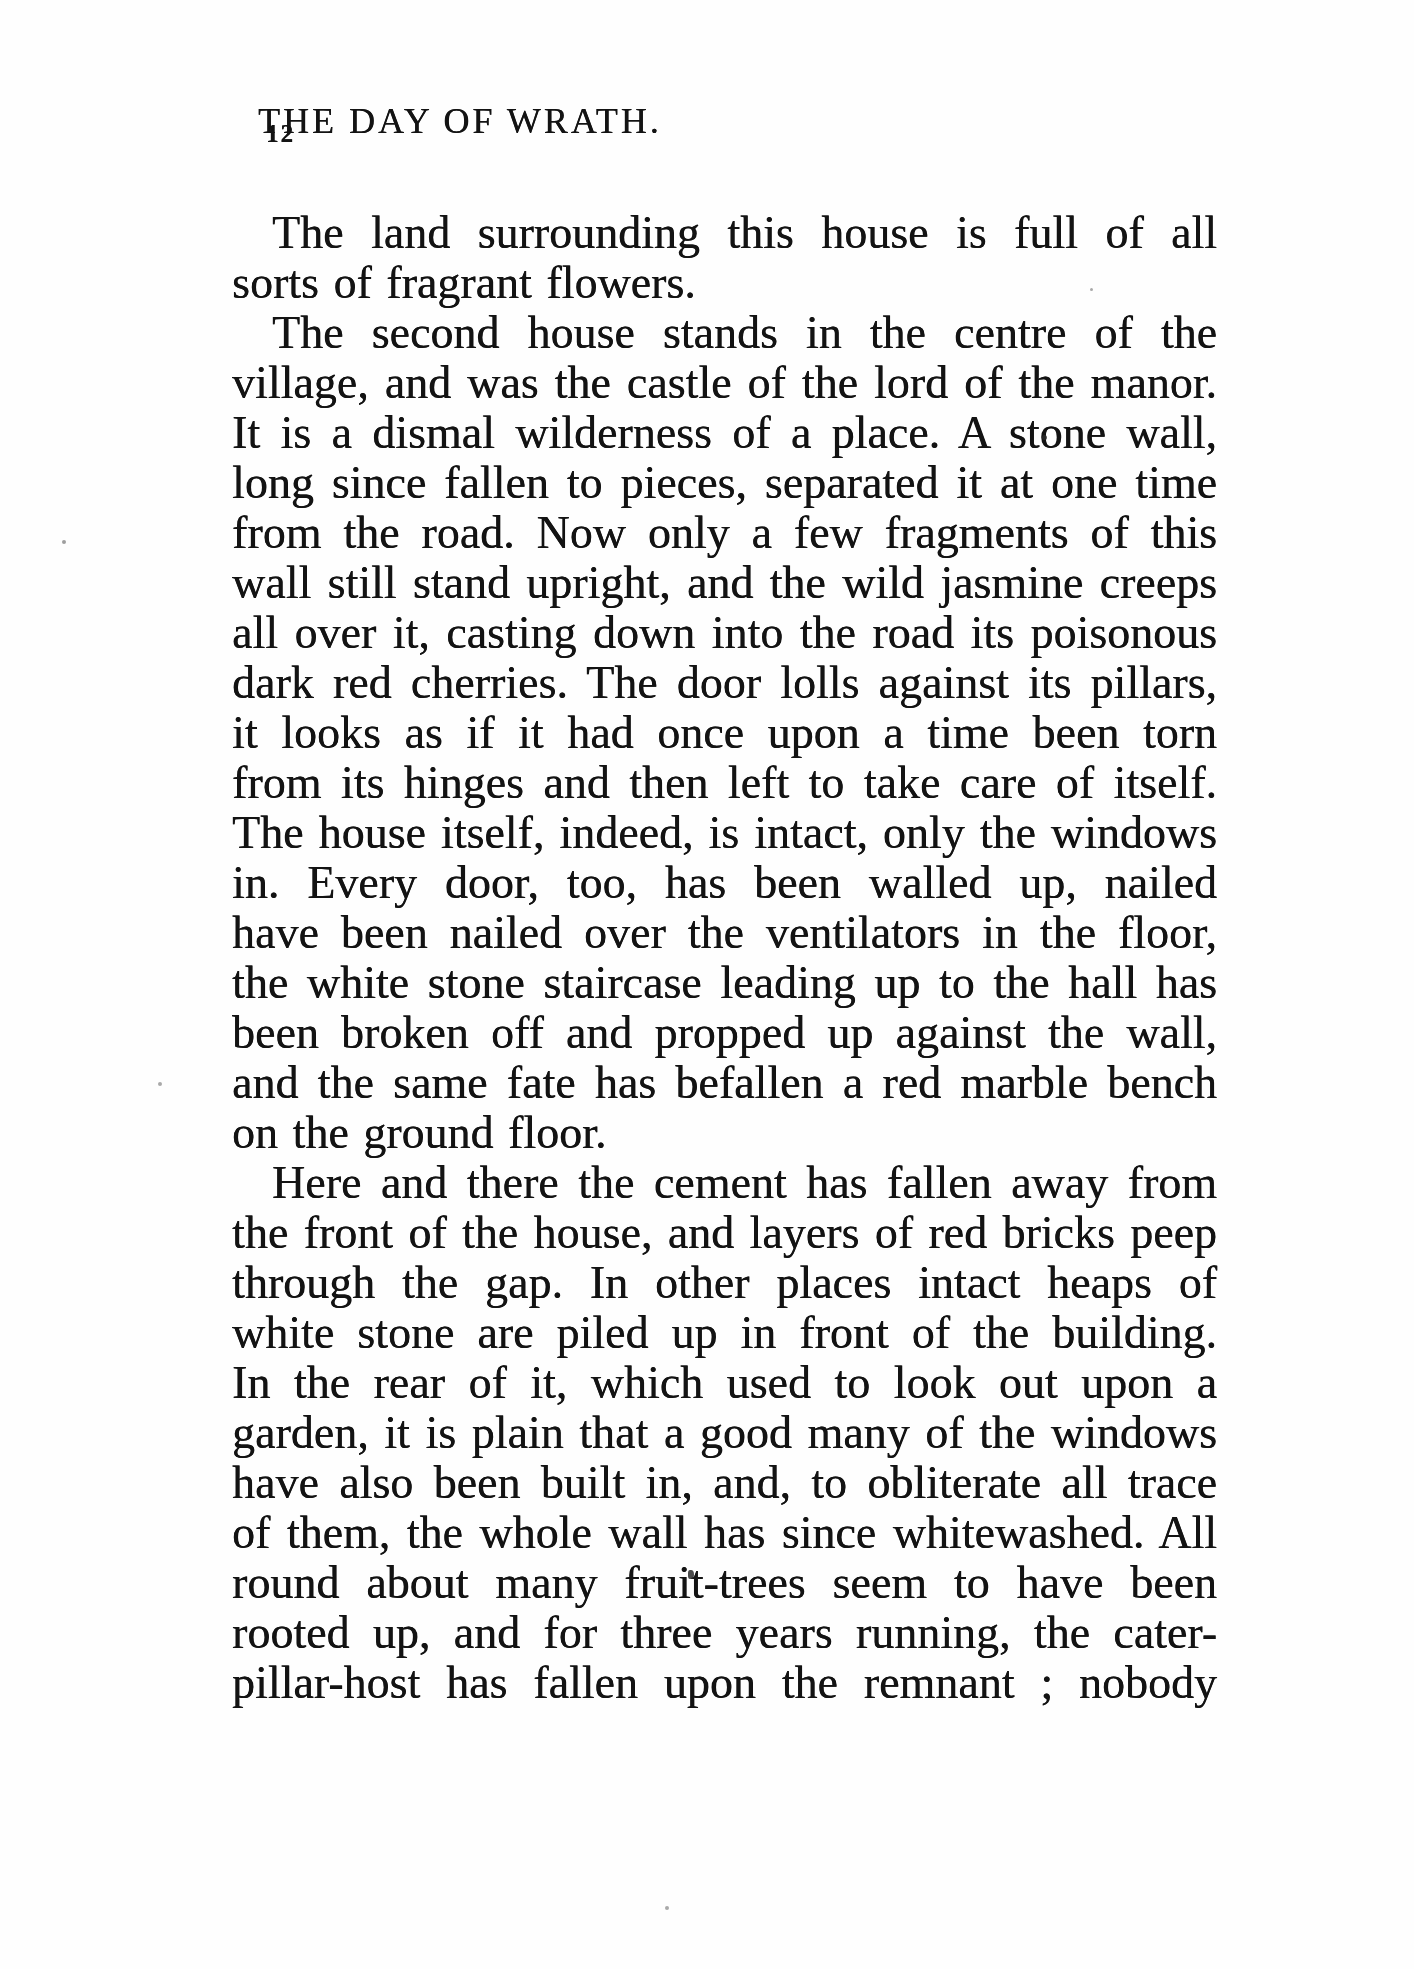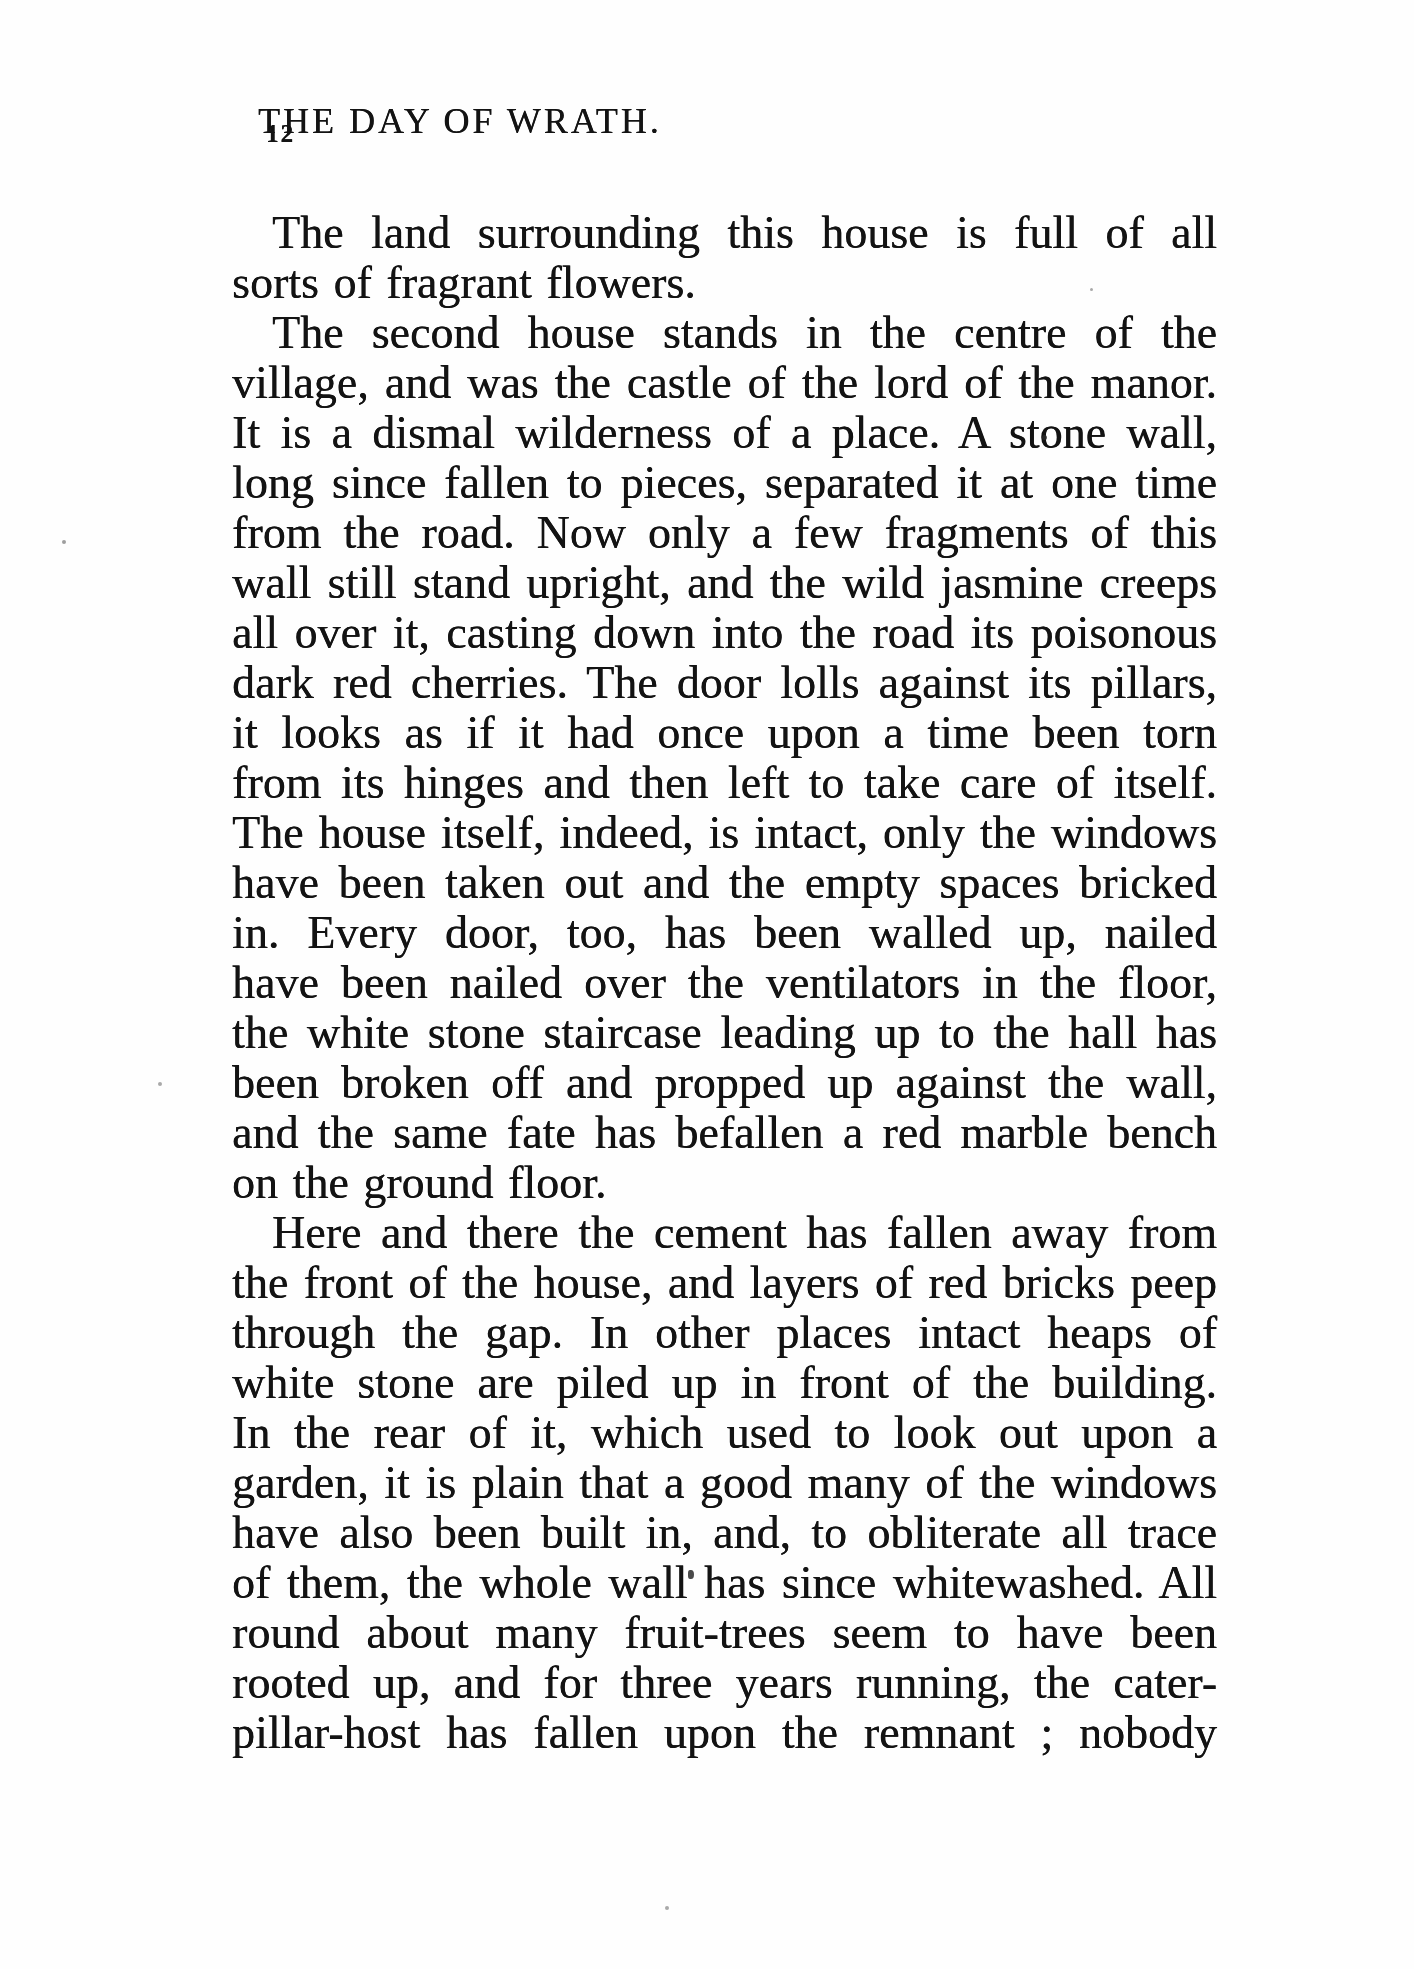--- a/index.html
+++ b/index.html
@@ -102,21 +102,20 @@
       <div class="line">village, and was the castle of the lord of the manor.</div>
       <div class="line">It is a dismal wilderness of a place.  A stone wall,</div>
       <div class="line">long since fallen to pieces, separated it at one time</div>
       <div class="line">from the road.  Now only a few fragments of this</div>
       <div class="line">wall still stand upright, and the wild jasmine creeps</div>
       <div class="line">all over it, casting down into the road its poisonous</div>
       <div class="line">dark red cherries.  The door lolls against its pillars,</div>
       <div class="line">it looks as if it had once upon a time been torn</div>
       <div class="line">from its hinges and then left to take care of itself.</div>
       <div class="line">The house itself, indeed, is intact, only the windows</div>
-      <div class="line">have been taken out and the empty spaces bricked</div>
       <div class="line">in.  Every door, too, has been walled up, nailed</div>
       <div class="line">have been nailed over the ventilators in the floor,</div>
       <div class="line">the white stone staircase leading up to the hall has</div>
       <div class="line">been broken off and propped up against the wall,</div>
       <div class="line">and the same fate has befallen a red marble bench</div>
       <div class="line end">on the ground floor.</div>
     </div>
 
     <div class="para">
       <div class="line first">Here and there the cement has fallen away from</div>

